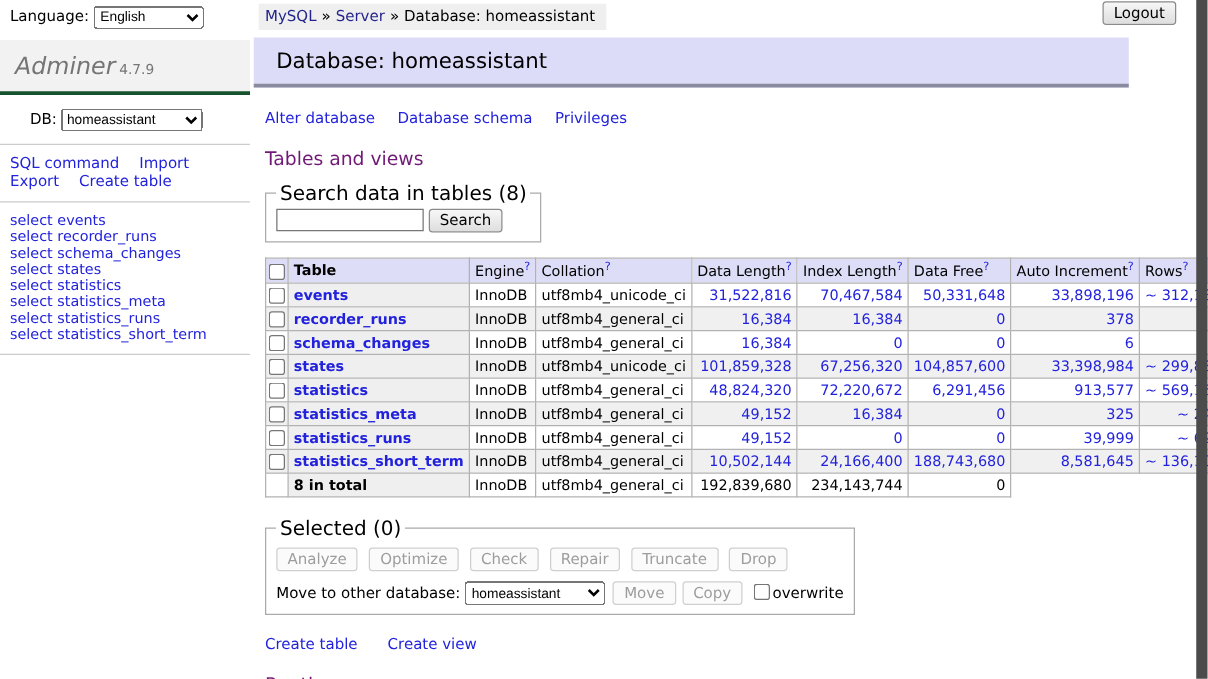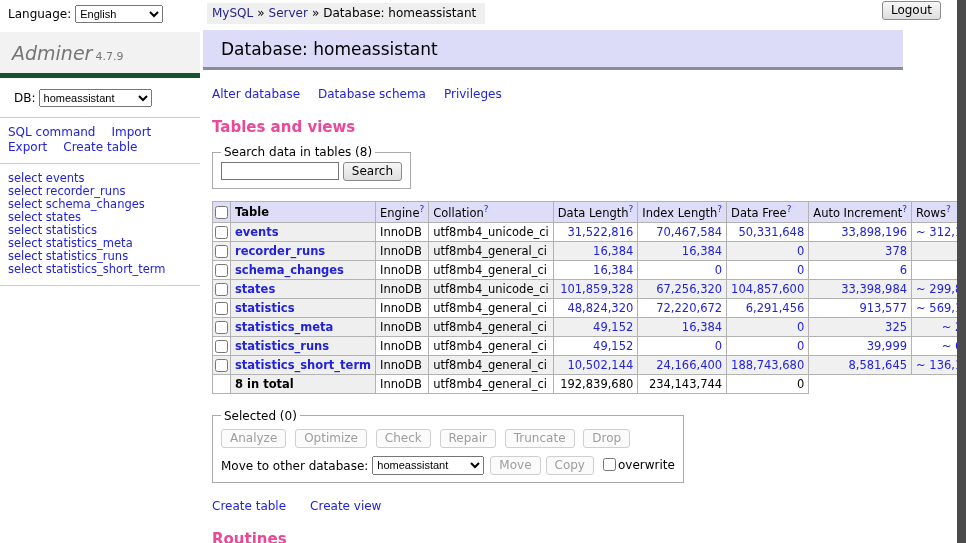--- a/index.html
+++ b/index.html
@@ -7,24 +7,24 @@
     font-family: "DejaVu Sans", "Liberation Sans", sans-serif; font-size: 12px; color: #000; }
   a { text-decoration: none; color: #2222dd; cursor: pointer; }
 
   
   .scrollbar { position: fixed; top: 0; right: 0; width: 9px; height: 543px; background: #4b4b4b; z-index: 50; }
 
   
   .sidebar { position: absolute; left: 0; top: 0; width: 200px; }
   .lang-row { padding: 5px 8px 6px 8px; font-size: 12px; }
   .lang-row select { width: 88px; font-size: 11px; height: 18px; margin-left: 4px; }
-  .logo-strip { background: #f2f2f2; padding: 10px 12px 9px 12px; border-bottom: 5px solid #14532d; margin-top: 3px; }
+  .logo-strip { background: #f2f2f2; padding: 10px 12px 9px 12px; border-bottom: 3px solid #14532d; margin-top: 3px; }
   .logo-name { font-style: italic; font-size: 19px; color: #757575; }
   .logo-version { font-size: 11px; color: #757575; margin-left: 3px; }
-  .db-row { padding: 11px 8px 10px 14px; font-size: 12px; }
+  .db-row { padding: 11px 8px 10px 24px; font-size: 12px; }
   .db-row select { width: 113px; font-size: 11px; height: 18px; margin-left: 3px; }
   .side-hr { border: none; border-top: 1px solid #ccc; margin: 0; }
   .cmd-links { padding: 7px 8px 8px 8px; font-size: 12px; line-height: 15px; }
   .cmd-links a { margin-right: 16px; text-align: right; }
   .tlist { padding: 8px 8px 9px 8px; font-size: 11.5px; line-height: 13px; }
   .tlist-row { white-space: nowrap; }
   .tlist-row a { color: #2222dd; }
 
   
   .main { position: absolute; left: 203px; top: 0; right: 9px; }
@@ -37,24 +37,24 @@
     background: linear-gradient(#f7f7f7, #dedede); border: 1px solid #8a8a8a; border-radius: 3px; color: #000; }
   button.disabled { color: #9d9d9d; border: 1px solid #cfcfcf; background: #fbfbfb; border-radius: 3px;
     font-family: inherit; font-size: 12px; padding: 1px 8px 2px 8px; }
 
   h2.page-title { margin-top: 6px; margin-right: 54px; background: #dcdcf8; border-bottom: 3px solid #8b8b9f;
     font-size: 17px; font-weight: normal; padding: 9px 18px 8px 18px; color: #000; }
 
   .content { margin-left: 9px; }
   .toolbar-links { margin-top: 17px; font-size: 12px; }
   .toolbar-links a { margin-right: 18px; }
-  h3.section-title { font-size: 15px; font-weight: bold; margin-top: 17px; color: #ec4899; }
+  h3.section-title { font-size: 15px; font-weight: normal; margin-top: 17px; color: #701a75; }
 
   fieldset.box { display: inline-block; border: 1px solid #aaa; padding: 3px 8px 7px 8px; margin-top: 9px; }
-  fieldset.box legend { font-size: 12px; padding: 0 3px; }
+  fieldset.box legend { font-size: 16px; padding: 0 3px; }
   .search-input { width: 118px; height: 18px; border: 1px solid #767676; font-size: 12px; padding: 1px 3px; }
 
   table.db-table { border-collapse: collapse; table-layout: fixed; margin-top: 12px; font-size: 11.5px; }
   .db-table th, .db-table td { border: 1px solid #b2b2b2; padding: 2px 4px; height: 18px;
     overflow: hidden; white-space: nowrap; }
   .db-table thead th { background: #ddddf8; font-weight: normal; text-align: left; }
   .db-table thead th.c-name { font-weight: bold; text-align: left; }
   .db-table thead th.c-cb, .db-table tbody td.c-cb { text-align: center; padding: 1px 2px; }
   .db-table sup { font-size: 9px; color: #2222dd; }
   .db-table tbody th { background: #efefef; text-align: left; }

